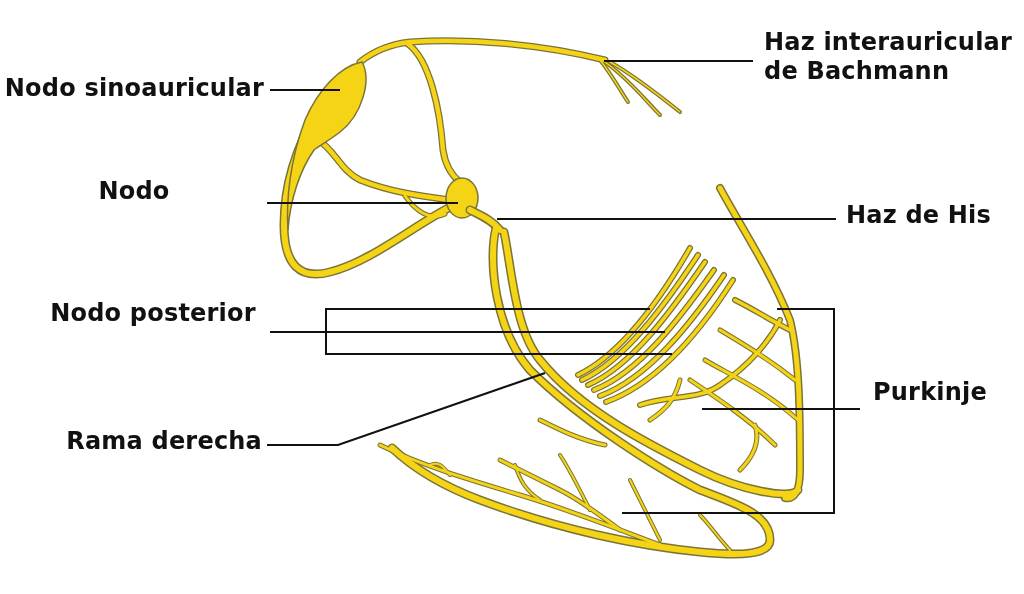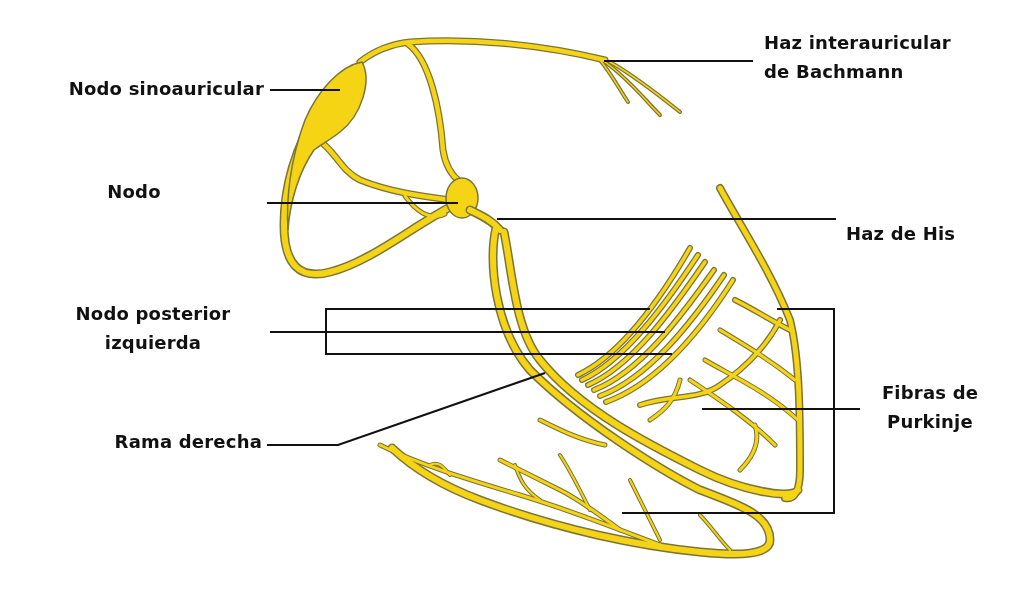--- a/index.html
+++ b/index.html
@@ -1,18 +1,18 @@
 <!DOCTYPE html>
 <html><head>
 <meta charset="utf-8">
 <style>
   html, body { margin: 0; padding: 0; background: #ffffff; }
   body { width: 1024px; height: 594px; position: relative; overflow: hidden; font-family: "DejaVu Sans", "Liberation Sans", sans-serif; }
   #diagram { position: absolute; left: 0; top: 0; width: 1024px; height: 594px; }
-  .label { position: absolute; font-weight: bold; font-size: 18px; line-height: 29px; color: #111111; white-space: nowrap; letter-spacing: 0.2px; }
+  .label { position: absolute; font-weight: bold; font-size: 24px; line-height: 29px; color: #111111; white-space: nowrap; letter-spacing: 0.2px; }
   .label span { display: block; }
   .right { text-align: right; }
   .center { text-align: center; }
   .left { text-align: left; }
   .fiber { fill: none; stroke-linecap: round; stroke-linejoin: round; }
 </style>
 </head>
 <body>
 
 <svg id="diagram" viewBox="0 0 1024 594" xmlns="http://www.w3.org/2000/svg">
@@ -137,32 +137,30 @@
 <div class="label right" style="left:4px; top:74px; width:260px;">
   <span>Nodo sinoauricular</span>
 </div>
 
 <div class="label center" style="left:2px; top:177px; width:264px;">
   <span>Nodo</span>
 </div>
 
 <div class="label center" style="left:40px; top:299px; width:226px;">
   <span>Nodo posterior</span>
-  <span>izquierda</span>
 </div>
 
 <div class="label right" style="left:8px; top:427px; width:254px;">
   <span>Rama derecha</span>
 </div>
 
 <div class="label left" style="left:764px; top:28px; width:260px;">
   <span>Haz interauricular</span>
   <span>de Bachmann</span>
 </div>
 
-<div class="label left" style="left:846px; top:219px; width:170px;">
+<div class="label left" style="left:846px; top:201px; width:170px;">
   <span>Haz de His</span>
 </div>
 
 <div class="label center" style="left:860px; top:378px; width:140px;">
-  <span>Fibras de</span>
   <span>Purkinje</span>
 </div>
 
 </body></html>

